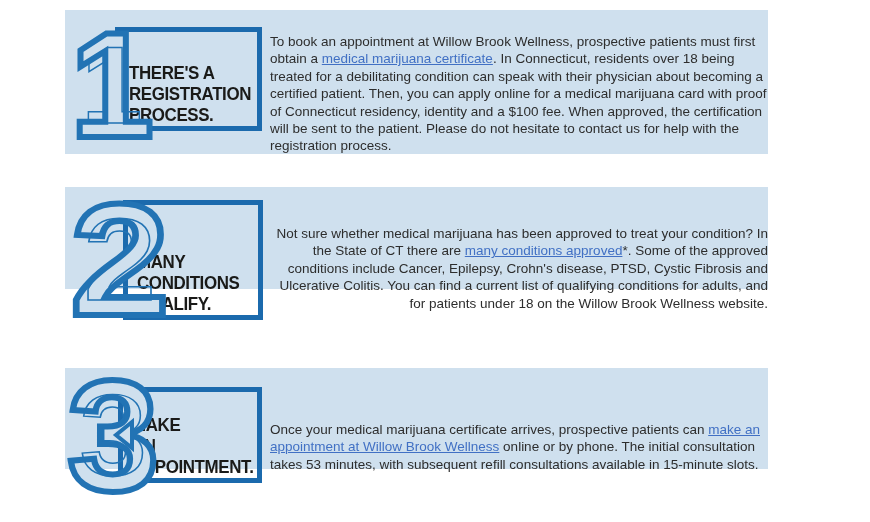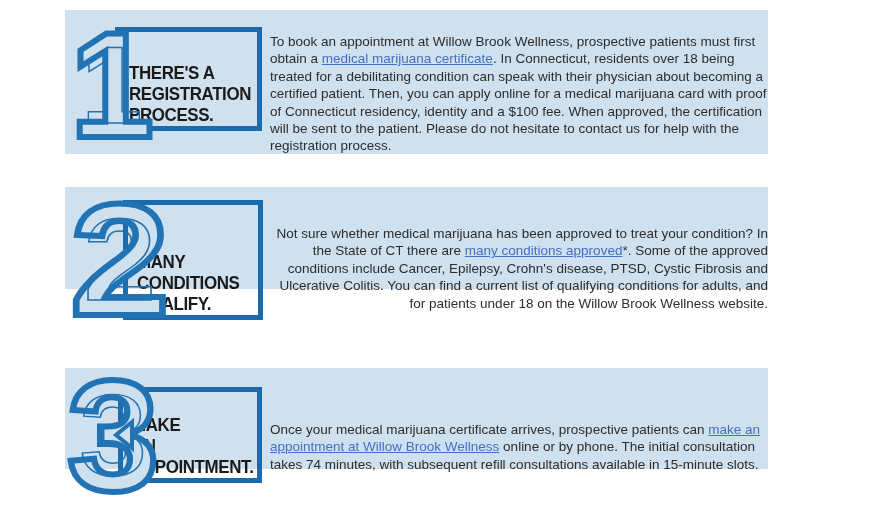--- a/index.html
+++ b/index.html
@@ -119,16 +119,16 @@
           </div>
       </div>
       <svg class="num" viewBox="0 0 100 124">
         <g transform="scale(1.05,1)">
           <text class="digit outer" x="42" y="116" text-anchor="middle" font-size="158" stroke-width="6">3</text>
           <text class="digit inner" x="42" y="116" text-anchor="middle" font-size="158" stroke-width="2" transform="translate(11.3,16.6) scale(0.73)">3</text>
         </g>
         <polygon points="63,48 47,61 63,74" stroke-width="4"></polygon>
       </svg>
     </div>
-    <p class="para"><span>Once your medical marijuana certificate arrives, prospective patients can </span><a href="#">make an appointment at Willow Brook Wellness</a><span> online or by phone. The initial consultation takes 74 minutes, with subsequent refill consultations available in 15-minute slots.</span></p>
+    <p class="para"><span>Once your medical marijuana certificate arrives, prospective patients can </span><a href="#">make an appointment at Willow Brook Wellness</a><span> online or by phone. The initial consultation takes 53 minutes, with subsequent refill consultations available in 15-minute slots.</span></p>
   </section>
 
 </div>
 
 </body></html>

